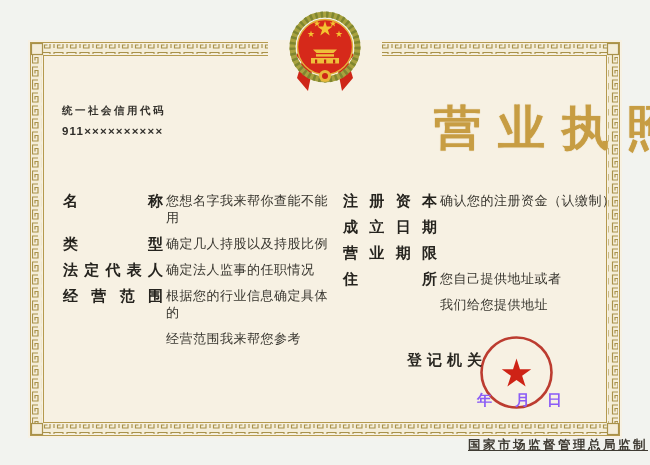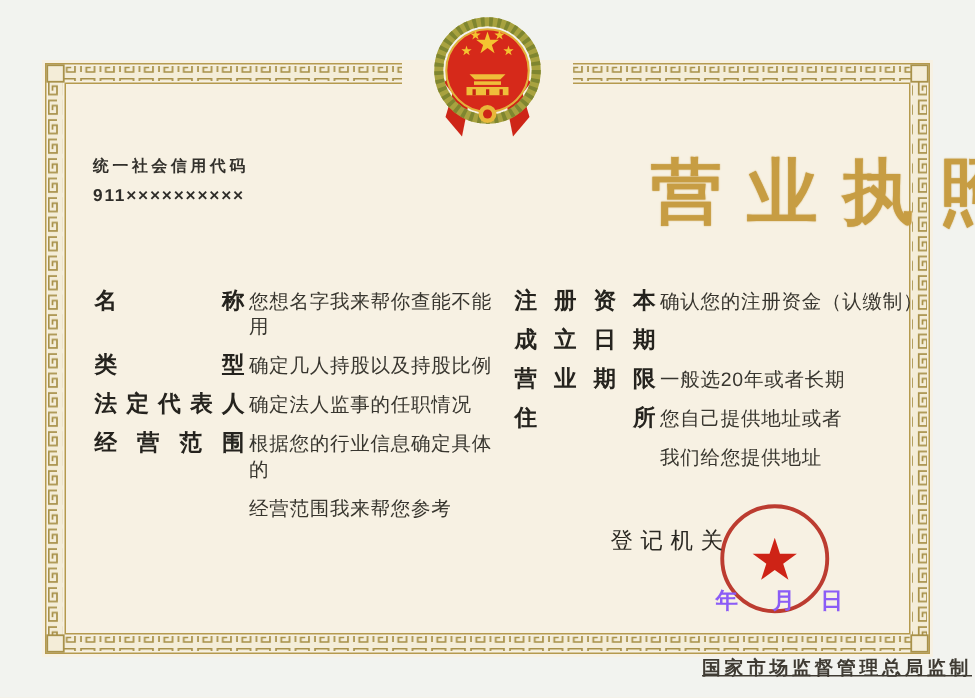--- a/index.html
+++ b/index.html
@@ -41,21 +41,21 @@
   .row-label{
     display:flex;justify-content:space-between;
     flex:none;font-size:15px;font-weight:bold;color:#25231e;line-height:17px;
   }
   .col-left .row-label{width:100px;margin-right:3px;}
   .col-right .row-label{width:94px;margin-right:3px;}
   .row-value{font-size:13px;color:#38362f;letter-spacing:0.5px;line-height:17px;}
   .value-line + .value-line{margin-top:9px;}
   .registry-label{
     position:absolute;left:407px;top:351px;z-index:5;
-    font-size:15px;font-weight:normal;letter-spacing:5px;color:#2a2822;
+    font-size:15px;font-weight:bold;letter-spacing:5px;color:#2a2822;
   }
   .seal-svg{position:absolute;left:478px;top:334px;z-index:4;}
   .date-line{
     position:absolute;left:477px;top:391px;z-index:5;
     font-size:15px;font-weight:bold;color:#8b5cf6;
   }
   .date-line span{display:inline-block;}
   .date-line span:nth-child(2){margin-left:23px;}
   .date-line span:nth-child(3){margin-left:17px;}
   .supervisor-caption{
@@ -203,23 +203,20 @@
           <span>期</span>
         </div>
       </div>
       <div class="row">
         <div class="row-label">
           <span>营</span>
           <span>业</span>
           <span>期</span>
           <span>限</span>
         </div>
-        <div class="row-value">
-          <div class="value-line">一般选20年或者长期</div>
-        </div>
       </div>
       <div class="row">
         <div class="row-label">
           <span>住</span>
           <span>所</span>
         </div>
         <div class="row-value">
           <div class="value-line">您自己提供地址或者</div>
           <div class="value-line">我们给您提供地址</div>
         </div>

